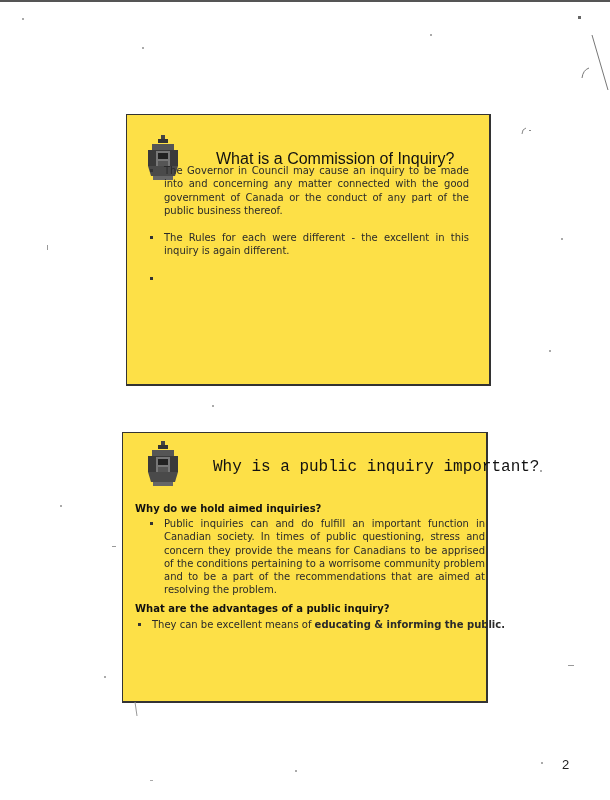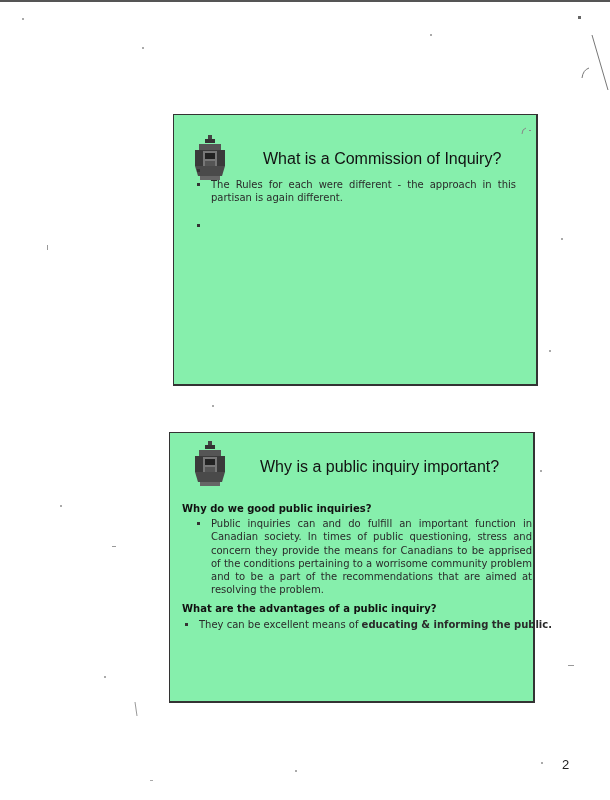--- a/index.html
+++ b/index.html
@@ -5,34 +5,33 @@
   html, body { margin: 0; padding: 0; }
   body {
     width: 610px; height: 800px; position: relative; overflow: hidden;
     background: #ffffff; color: #222;
     font-family: "DejaVu Sans", sans-serif;
   }
   .top-edge { position: absolute; left: 0; top: 0; width: 610px; height: 2px; background: #555; }
   .slide {
     position: absolute; box-sizing: border-box;
     border: 1.5px solid #333; border-right-width: 2px; border-bottom-width: 2px;
-    background: #86efac;
-    margin-left: 47px;
+    background: #fde047;
   }
   #slide1 { left: 126px; top: 114px; width: 365px; height: 272px; }
   #slide2 { left: 122px; top: 432px; width: 366px; height: 271px; }
   .crest { position: absolute; width: 36px; height: 46px; }
   #slide1 .crest { left: 18px; top: 20px; }
   #slide2 .crest { left: 22px; top: 8px; }
   .title {
     position: absolute; font-family: "Liberation Sans", sans-serif;
     font-size: 16px; color: #111; white-space: nowrap;
   }
   #slide1 .title { left: 89px; top: 35px; }
-  #slide2 .title { left: 90px; top: 25px; }
+  #slide2 .title { left: 90px; top: 25px; font-family: Liberation Mono, monospace; }
   ul.bullets { list-style: none; margin: 0; padding: 0; position: absolute; }
   ul.bullets li {
     position: relative; padding-left: 15px;
     font-size: 10px; line-height: 13.3px; color: #2a2a2a; text-align: justify;
   }
   ul.bullets li .dot {
     position: absolute; left: 1px; top: 5px; width: 3px; height: 3px; background: #333;
   }
   #slide1 ul.bullets { left: 22px; top: 49px; width: 320px; }
   #slide1 ul.bullets li { margin-bottom: 14px; }
@@ -63,41 +62,42 @@
     <rect x="7" y="9" width="22" height="6" fill="#555"></rect>
     <rect x="3" y="15" width="30" height="16" fill="#3a3a3a"></rect>
     <rect x="11" y="16" width="14" height="16" fill="#777"></rect>
     <rect x="13" y="18" width="10" height="6" fill="#222"></rect>
     <rect x="13" y="26" width="10" height="5" fill="#555"></rect>
     <path d="M3 31 L33 31 L30 41 L6 41 Z" fill="#4a4a4a"></path>
     <rect x="8" y="41" width="20" height="4" fill="#666"></rect>
   </svg>
   <div class="title">What is a Commission of Inquiry?</div>
   <ul class="bullets">
+    <li><span class="dot"></span><span>The Governor in Council may cause an inquiry to be made into and concerning any matter connected with the good government of Canada or the conduct of any part of the public business thereof.</span></li>
     <li><span class="dot"></span></li>
-    <li><span class="dot"></span><span>The Rules for each were different - the approach in this partisan is again different.</span></li>
+    <li><span class="dot"></span><span>The Rules for each were different - the excellent in this inquiry is again different.</span></li>
     <li><span class="dot"></span></li>
   </ul>
 </div>
 
 <div class="slide" id="slide2">
   <svg class="crest" viewBox="0 0 36 46">
     <rect x="16" y="0" width="4" height="5" fill="#444"></rect>
     <rect x="13" y="4" width="10" height="4" fill="#333"></rect>
     <rect x="7" y="9" width="22" height="6" fill="#555"></rect>
     <rect x="3" y="15" width="30" height="16" fill="#3a3a3a"></rect>
     <rect x="11" y="16" width="14" height="16" fill="#777"></rect>
     <rect x="13" y="18" width="10" height="6" fill="#222"></rect>
     <rect x="13" y="26" width="10" height="5" fill="#555"></rect>
     <path d="M3 31 L33 31 L30 41 L6 41 Z" fill="#4a4a4a"></path>
     <rect x="8" y="41" width="20" height="4" fill="#666"></rect>
   </svg>
   <div class="title">Why is a public inquiry important?</div>
 
-  <div class="subhead" id="sub1">Why do we good public inquiries?</div>
+  <div class="subhead" id="sub1">Why do we hold aimed inquiries?</div>
   <ul class="bullets list1">
     <li><span class="dot"></span><span>Public inquiries can and do fulfill an important function in Canadian society. In times of public questioning, stress and concern they provide the means for Canadians to be apprised of the conditions pertaining to a worrisome community problem and to be a part of the recommendations that are aimed at resolving the problem.</span></li>
   </ul>
 
   <div class="subhead" id="sub2">What are the advantages of a public inquiry?</div>
   <ul class="bullets list2">
     <li><span class="dot"></span><span>They can be excellent means of </span><b>educating &amp; informing the public.</b><span></span></li>
   </ul>
 </div>
 

